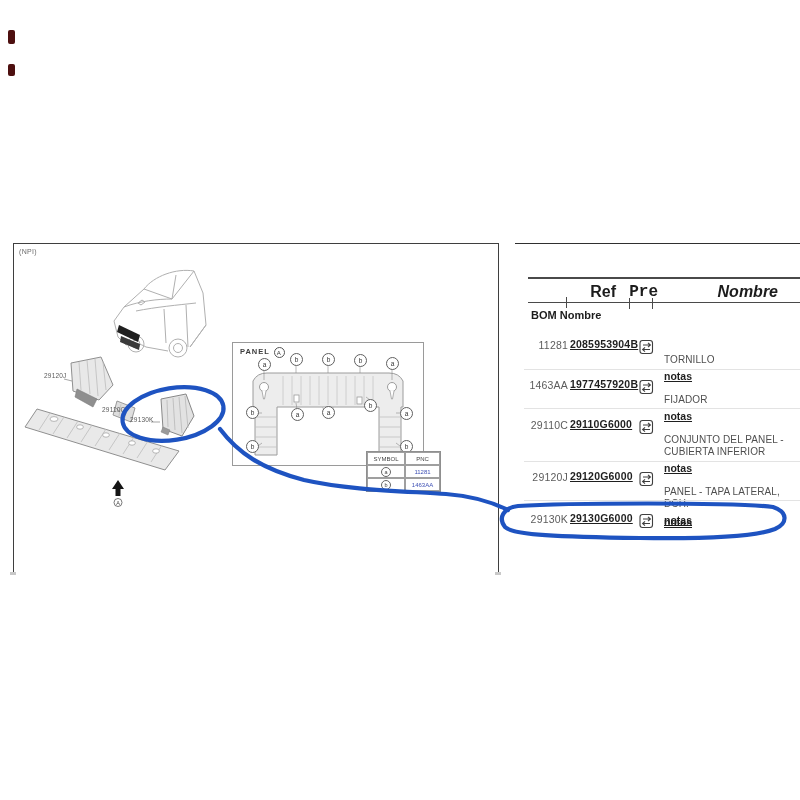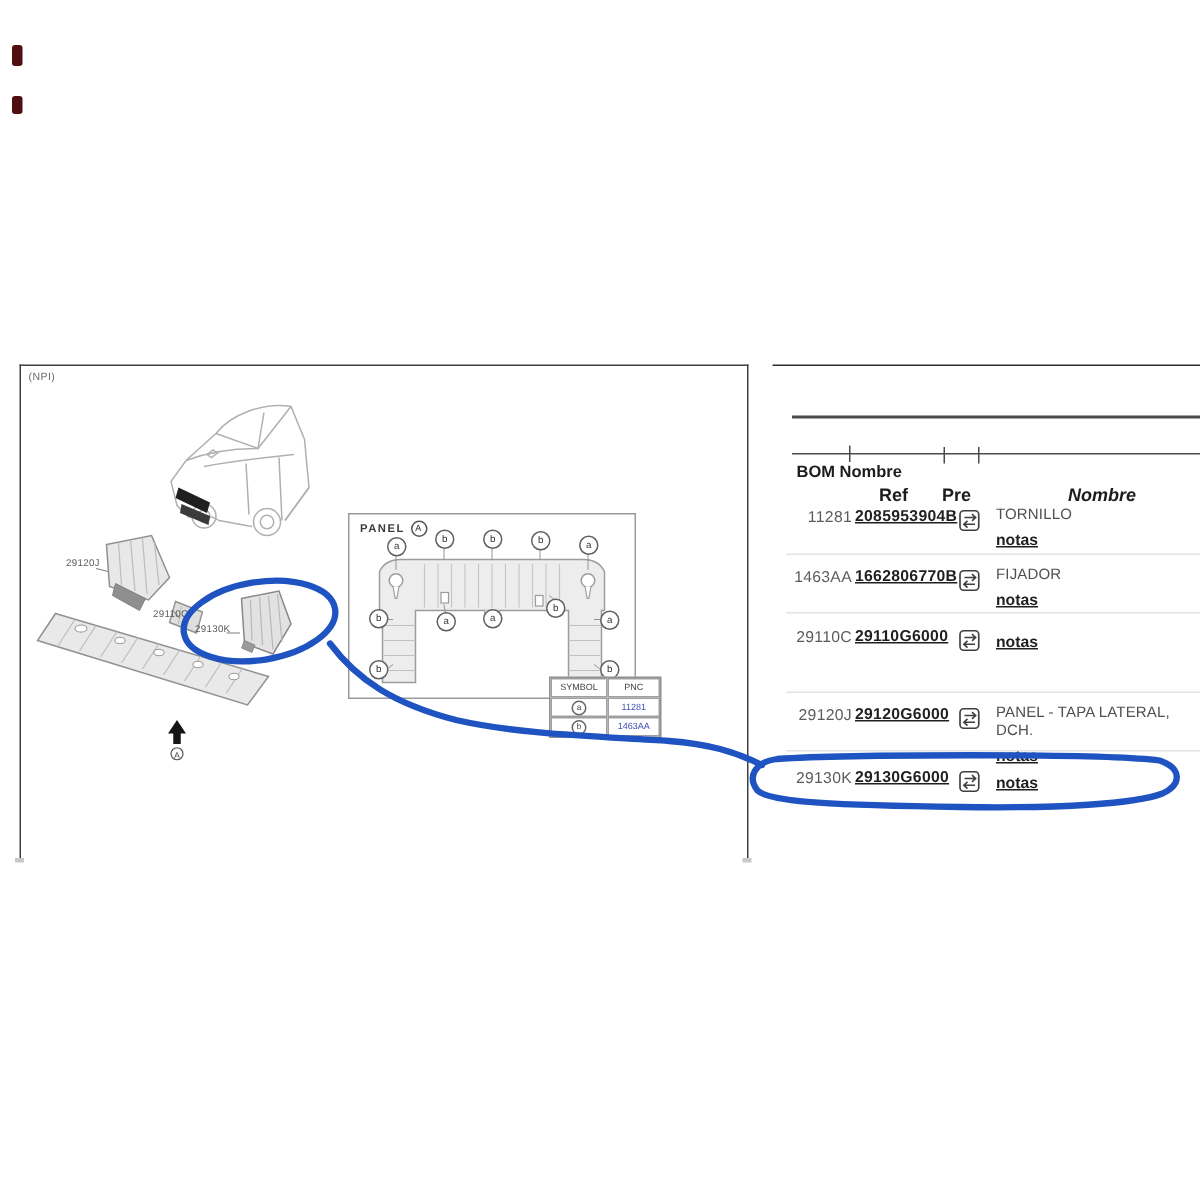--- a/index.html
+++ b/index.html
@@ -24,28 +24,28 @@
                 border:1px solid #8f8f8f;border-collapse:collapse;font-size:6px;color:#444;}
   #symbol-table div.strow{display:grid;grid-template-columns:38px 1fr;}
   #symbol-table .cell{border:0.5px solid #9f9f9f;text-align:center;padding:1.5px 0;height:8px;
                       display:flex;align-items:center;justify-content:center;}
   #symbol-table .pnc-val{color:var(--pnc-link,#3f51b5);}
   .mini-circ{display:inline-flex;align-items:center;justify-content:center;width:8px;height:8px;
              border:1px solid #666;border-radius:50%;font-size:5.5px;color:#444;background:#fff;}
   
   .rule{position:absolute;background:#4a4a4a;}
   .sep{position:absolute;background:#e3e3e3;height:1px;}
-  .col-header{position:absolute;font-size:12px;font-weight:bold;color:#1c1c1c;text-align:left;margin-top:40px;}
+  .col-header{position:absolute;font-size:16px;font-weight:bold;color:#1c1c1c;text-align:right;}
   #bom-parts-label{position:absolute;left:531px;top:309px;font-size:11px;font-weight:bold;color:#1c1c1c;}
   .bom-row{position:absolute;left:528px;width:272px;display:grid;
            grid-template-columns:40px 66px 24px 1fr;column-gap:2px;align-items:start;}
   .bom-ref{font-size:10.5px;color:#5c5c5c;text-align:right;padding-top:1px;letter-spacing:.2px;}
   .bom-pre{font-size:10.5px;font-weight:bold;color:#1f1f1f;text-decoration:underline;letter-spacing:.2px;cursor:pointer;}
   .swap{width:18px;height:18px;cursor:pointer;}
-  .bom-name{font-size:10px;color:#4f4f4f;line-height:1.2;letter-spacing:.1px;display:block;}
+  .bom-name{font-size:10px;color:#4f4f4f;line-height:1.2;letter-spacing:.1px;display:block;margin-top:16px;}
   .bom-notes{font-size:10.5px;font-weight:bold;color:#1f1f1f;text-decoration:underline;
              display:inline-block;margin-top:2px;cursor:pointer;}
   #annotation-overlay{position:absolute;left:0;top:0;z-index:50;pointer-events:none;}
   .corner-mark{position:absolute;left:8px;width:7px;background:#4d0f0f;border-radius:2px;}
   .endcap{position:absolute;width:6px;height:3px;background:#c9c9c9;}
 </style>
 </head>
 <body>
 
 <div id="page">
@@ -185,21 +185,21 @@
     </div>
 
     <div class="endcap" style="left:-4px;top:328px;"></div>
     <div class="endcap" style="left:481px;top:328px;"></div>
   </div>
 
   <div class="rule" style="left:515px;top:243px;width:285px;height:1px;background:#2f2f2f;"></div>
   <div class="rule" style="left:528px;top:277px;width:272px;height:2px;"></div>
 
   <span class="col-header" style="left:586px;top:283px;width:30px;">Ref</span>
-  <span class="col-header" style="left:628px;top:283px;width:30px;">Pre</span>
+  <span class="col-header" style="left:628px;top:283px;width:30px;font-family:Liberation Mono, monospace;">Pre</span>
   <span class="col-header" style="left:712px;top:283px;width:66px;font-style:italic;">Nombre</span>
 
   <div class="rule" style="left:528px;top:302px;width:272px;height:1px;"></div>
   <div class="rule" style="left:566px;top:297px;width:1px;height:11px;"></div>
   <div class="rule" style="left:629px;top:298px;width:1px;height:11px;"></div>
   <div class="rule" style="left:652px;top:298px;width:1px;height:11px;"></div>
 
   <span id="bom-parts-label">BOM Nombre</span>
 
   <div class="bom-row" style="top:338px;">
@@ -213,21 +213,21 @@
     </span>
     <div>
       <span class="bom-name">TORNILLO</span>
       <a class="bom-notes">notas</a>
     </div>
   </div>
   <div class="sep" style="left:524px;top:369px;width:276px;"></div>
 
   <div class="bom-row" style="top:378px;">
     <span class="bom-ref">1463AA</span>
-    <a class="bom-pre">1662806770B</a>
+    <a class="bom-pre">1977457920B</a>
     <span class="swap">
       <svg width="18" height="18" viewBox="0 0 18 18">
           <rect x="2" y="2.5" width="12.5" height="13" rx="2.5" fill="none" stroke="#3f3f3f" stroke-width="1.1"></rect>
           <path d="M5 7 h7 M10 4.8 l2.4 2.2 l-2.4 2.2 M12 11.5 h-7 M7 9.3 l-2.4 2.2 l2.4 2.2" fill="none" stroke="#3f3f3f" stroke-width="1.1"></path>
         </svg>
     </span>
     <div>
       <span class="bom-name">FIJADOR</span>
       <a class="bom-notes">notas</a>
     </div>
@@ -237,20 +237,21 @@
   <div class="bom-row" style="top:418px;">
     <span class="bom-ref">29110C</span>
     <a class="bom-pre">29110G6000</a>
     <span class="swap">
       <svg width="18" height="18" viewBox="0 0 18 18">
           <rect x="2" y="2.5" width="12.5" height="13" rx="2.5" fill="none" stroke="#3f3f3f" stroke-width="1.1"></rect>
           <path d="M5 7 h7 M10 4.8 l2.4 2.2 l-2.4 2.2 M12 11.5 h-7 M7 9.3 l-2.4 2.2 l2.4 2.2" fill="none" stroke="#3f3f3f" stroke-width="1.1"></path>
         </svg>
     </span>
     <div>
+      <span class="bom-name">CONJUNTO DEL PANEL - CUBIERTA INFERIOR</span>
       <a class="bom-notes">notas</a>
     </div>
   </div>
   <div class="sep" style="left:524px;top:461px;width:276px;"></div>
 
   <div class="bom-row" style="top:470px;">
     <span class="bom-ref">29120J</span>
     <a class="bom-pre">29120G6000</a>
     <span class="swap">
       <svg width="18" height="18" viewBox="0 0 18 18">

